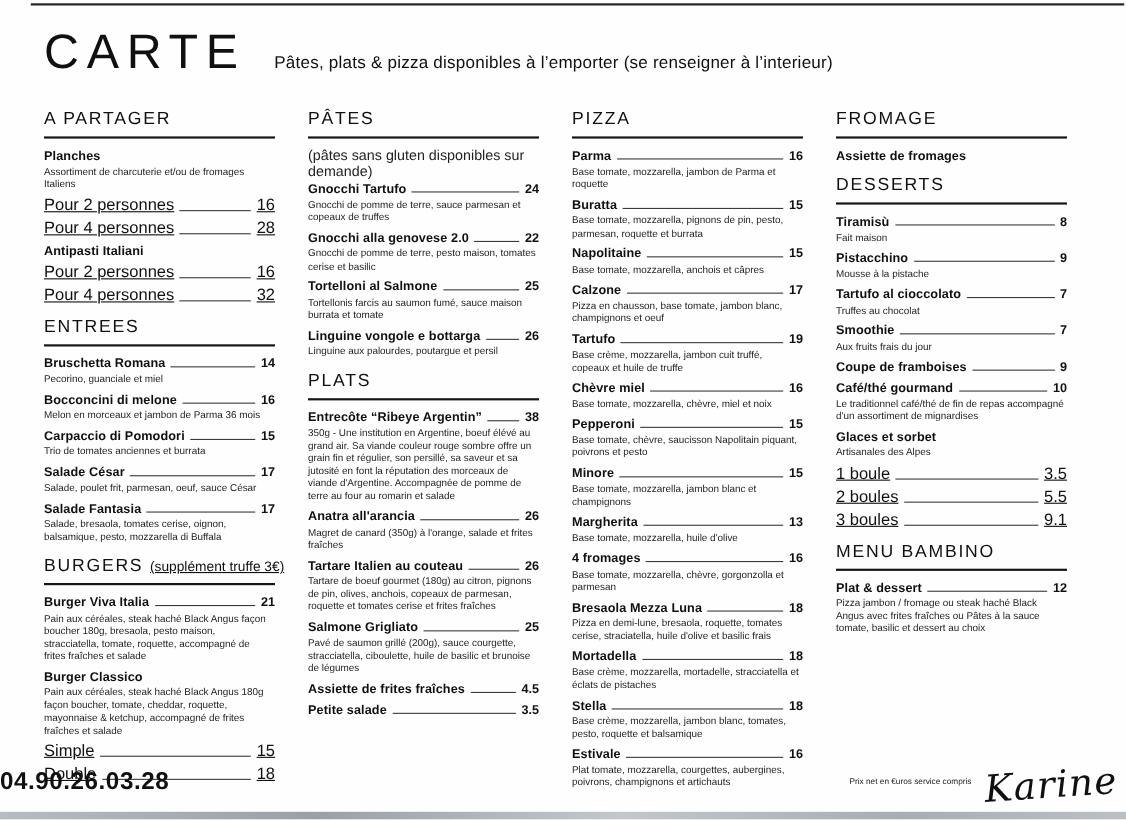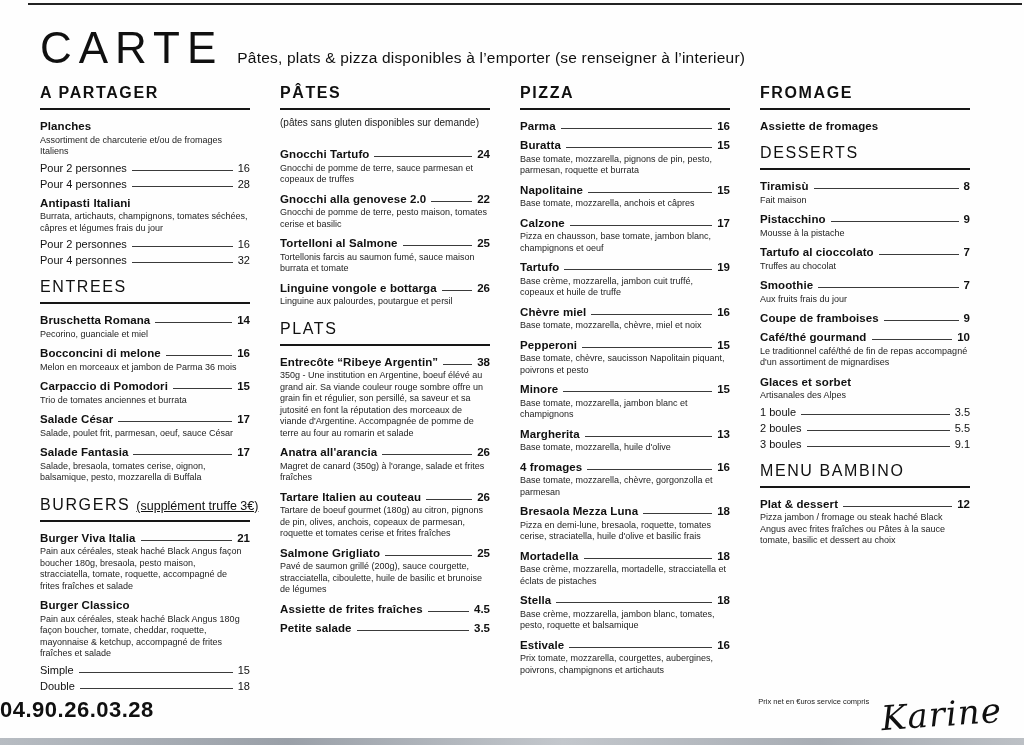--- a/index.html
+++ b/index.html
@@ -5,49 +5,49 @@
   * { margin:0; padding:0; box-sizing:border-box; }
   html,body { width:1024px; height:745px; }
   body {
     background:#dfe1e4;
     font-family:"Liberation Sans","DejaVu Sans",sans-serif;
     color:#101010;
   }
   .page { position:relative; width:1024px; height:745px; background:#fefefe; overflow:hidden; }
   .top-rule { position:absolute; top:3px; left:28px; right:2px; height:2px; background:#232323; }
 
-  .header { display:flex; align-items:baseline; gap:14px; padding:26px 54px 0 40px; }
+  .header { display:flex; align-items:baseline; gap:26px; padding:26px 54px 0 40px; }
   .title { font-size:44px; font-weight:400; letter-spacing:7px; line-height:1; }
   .subtitle { font-size:15.5px; letter-spacing:.2px; }
 
   .columns { display:grid; grid-template-columns:repeat(4,1fr); column-gap:30px;
              padding:14px 54px 0 40px; align-items:start; }
   .col { min-width:0; }
 
   .section { margin-bottom:4px; }
   .sec-title { margin-top:12px; font-size:16px; font-weight:400; white-space:nowrap; }
-  .section:first-child .sec-title { margin-top:0;font-weight:bold; }
+  .section:first-child .sec-title { margin-top:16px; }
   .sec-title-text { letter-spacing:1.6px; }
   .sec-suffix { font-size:12.5px; letter-spacing:0; margin-left:6px;text-decoration:underline; }
   .sec-rule { height:2px; background:#161616; margin:6px 0 10px; }
-  .sec-note { font-size:10px; color:#222; margin:-3px 0 20px; }
+  .sec-note { font-size:13px; color:#222; margin:-3px 0 3px; }
 
   .item { margin-bottom:7px; }
   .item-row { display:flex; align-items:flex-end; }
   .item-name { font-size:11.5px; font-weight:700; letter-spacing:.1px; }
   .leader { flex:1 1 auto; min-width:10px; border-bottom:1px solid #3a3a3a; margin:0 5px 3px; }
   .item-price { font-size:11.5px; font-weight:700; }
   .item-desc { font-size:9px; line-height:1.28; margin-top:2.5px; color:#1d1d1d; padding-right:2px; }
-  .subline { display:flex; align-items:flex-end; font-size:11px; margin-top:4px; }
+  .subline { display:flex; align-items:flex-end; font-size:15px; margin-top:4px;text-decoration:underline; }
   .sub-label, .sub-price { font-weight:400; }
 
   .footer { position:absolute; left:0; right:0; bottom:0; height:70px; pointer-events:none; }
   .phone { position:absolute; left:0; right:100px; bottom:22px; 
            font-size:22px; font-weight:700; letter-spacing:.5px; }
-  .footer-right { position:absolute; right:22px; bottom:14px; display:flex; align-items:flex-start; gap:12px; }
+  .footer-right { position:absolute; right:8px; bottom:14px; display:flex; align-items:center; gap:12px; }
   .price-note { font-size:7.5px; color:#222; margin-bottom:8px; white-space:nowrap; }
   .logo { font-family:"DejaVu Serif","Liberation Serif",serif; font-style:italic;
           font-size:34px; line-height:1; transform:rotate(-4deg); letter-spacing:1px; }
 
   .scan-bar { position:absolute; left:0; right:0; bottom:0; height:7px;
               background:linear-gradient(90deg,#b7bcc2 0%,#9aa0a8 28%,#c3c7cc 55%,#a8adb4 80%,#bcc0c5 100%); }
 </style>
 </head>
 <body>
 
@@ -77,21 +77,20 @@
             <div class="subline">
               <span class="sub-label">Pour 4 personnes</span>
               <span class="leader"></span>
               <span class="sub-price">28</span>
             </div>
           </div>
           <div class="item">
             <div class="item-row">
               <span class="item-name">Antipasti Italiani</span>
             </div>
-            <div class="item-desc">Burrata, artichauts, champignons, tomates séchées, câpres et légumes frais du jour</div>
             <div class="subline">
               <span class="sub-label">Pour 2 personnes</span>
               <span class="leader"></span>
               <span class="sub-price">16</span>
             </div>
             <div class="subline">
               <span class="sub-label">Pour 4 personnes</span>
               <span class="leader"></span>
               <span class="sub-price">32</span>
             </div>
@@ -262,20 +261,21 @@
       <div class="col">
         <section class="section">
           <h2 class="sec-title"><span class="sec-title-text">PIZZA</span></h2>
           <div class="sec-rule"></div>
           <div class="item">
             <div class="item-row">
               <span class="item-name">Parma</span>
               <span class="leader"></span>
               <span class="item-price">16</span>
             </div>
+            <div class="item-desc">Base tomate, mozzarella, jambon de Parma et roquette</div>
           </div>
           <div class="item">
             <div class="item-row">
               <span class="item-name">Buratta</span>
               <span class="leader"></span>
               <span class="item-price">15</span>
             </div>
             <div class="item-desc">Base tomate, mozzarella, pignons de pin, pesto, parmesan, roquette et burrata</div>
           </div>
           <div class="item">
@@ -365,21 +365,21 @@
               <span class="item-price">18</span>
             </div>
             <div class="item-desc">Base crème, mozzarella, jambon blanc, tomates, pesto, roquette et balsamique</div>
           </div>
           <div class="item">
             <div class="item-row">
               <span class="item-name">Estivale</span>
               <span class="leader"></span>
               <span class="item-price">16</span>
             </div>
-            <div class="item-desc">Prix tomate, mozzarella, courgettes, aubergines, poivrons, champignons et artichauts</div>
+            <div class="item-desc">Plat tomate, mozzarella, courgettes, aubergines, poivrons, champignons et artichauts</div>
           </div>
         </section>
       </div>
       <div class="col">
         <section class="section">
           <h2 class="sec-title"><span class="sec-title-text">FROMAGE</span></h2>
           <div class="sec-rule"></div>
           <div class="item">
             <div class="item-row">
               <span class="item-name">Assiette de fromages</span>

